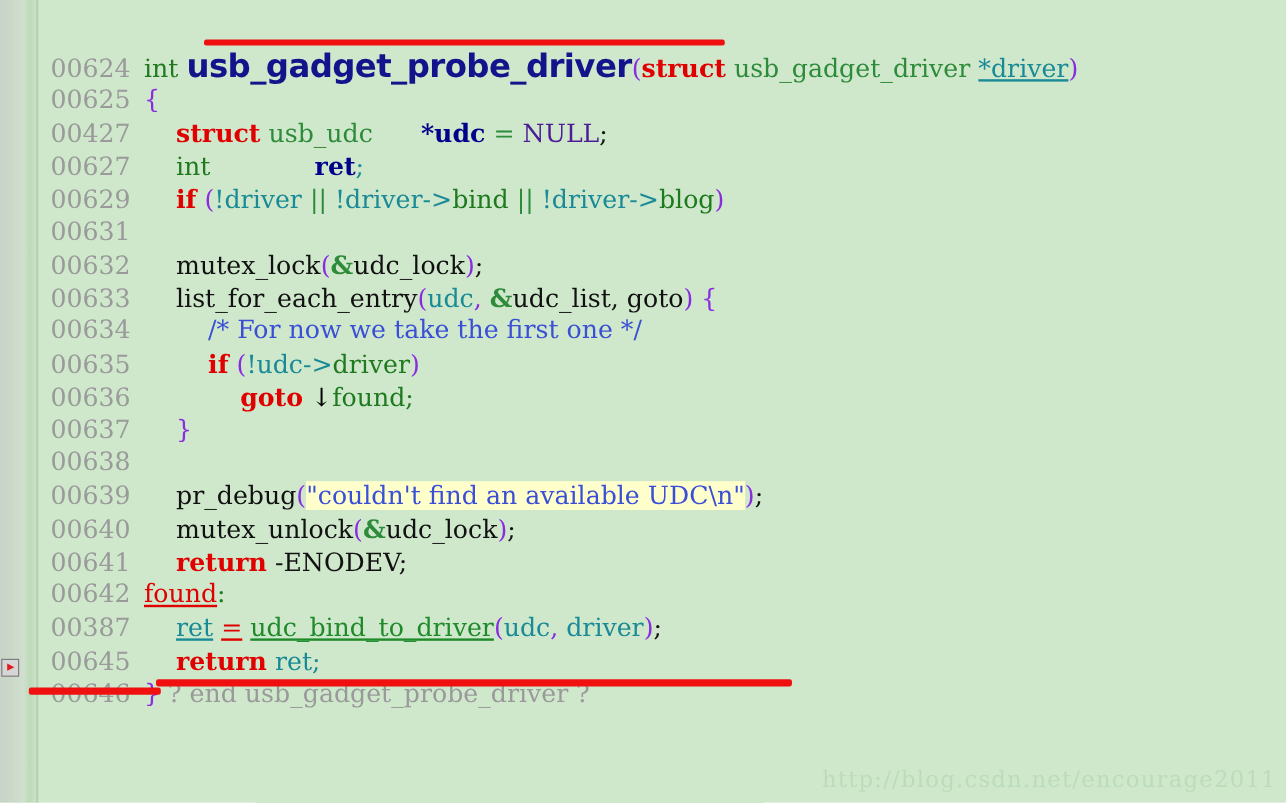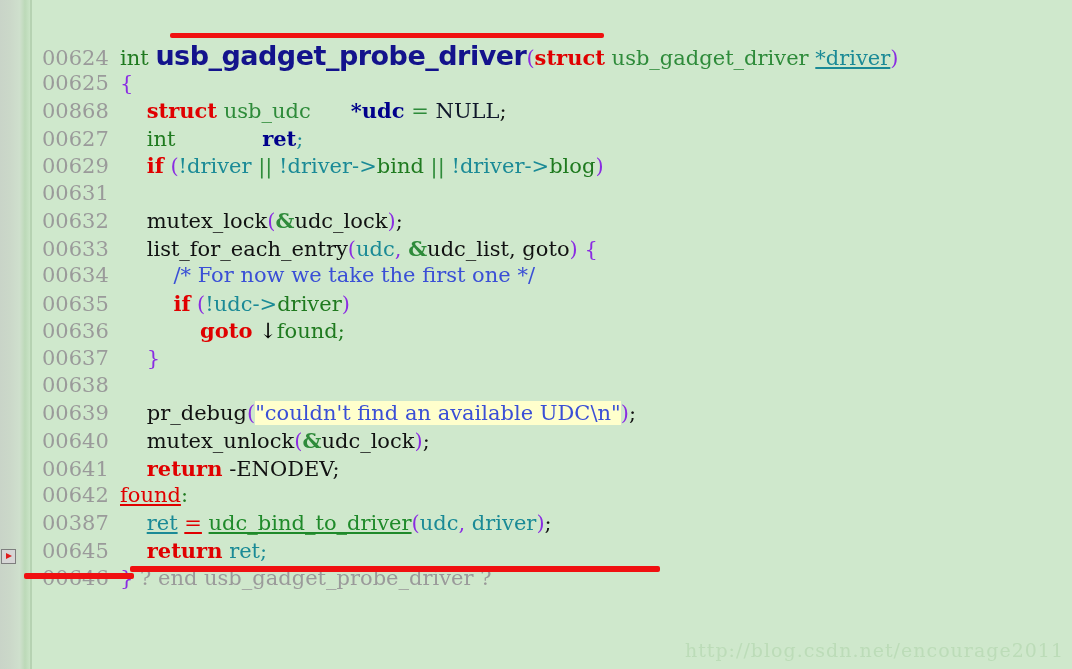--- a/index.html
+++ b/index.html
@@ -55,21 +55,21 @@
   .src {
     font-family: "DejaVu Serif", serif;
     font-size: 21px;
   }
   
   .kw      { color: #e00000; font-weight: bold; }
   .kw2     { color: #e00000; }
   .typ     { color: #2e8b3a; }
   .typ2    { color: #1f7a1f; }
   .var     { color: #00008b; font-weight: bold; }
-  .num     { color: #0f172a; }
+  .num     { color: #4c1d95; }
   .op      { color: #2e8b3a; }
   .opr     { color: #e00000; }
   .paren   { color: #8a2be2; }
   .cmt     { color: #3a4fd6; }
   .str     { color: #3a4fd6; background: #ffffcc; }
   .teal    { color: #1a8a96; }
   .grnb    { color: #1f8a2a; font-weight: normal; }
   .amp     { color: #2e8b3a; font-weight: bold; }
   .blk     { color: #111111; }
   .ul      { text-decoration: underline; }
@@ -129,21 +129,21 @@
   <div id="marker-icon">
     <span class="tri"></span>
   </div>
 
   <div id="code">
 
     <div class="line"><span class="lnum">00624</span><span class="src"><span class="typ2">int</span> <span class="bigname">usb_gadget_probe_driver</span><span class="paren">(</span><span class="kw">struct</span> <span class="typ">usb_gadget_driver</span> <span class="teal ul">*driver</span><span class="paren">)</span></span></div>
 
     <div class="line"><span class="lnum">00625</span><span class="src"><span class="paren">{</span></span></div>
 
-    <div class="line"><span class="lnum">00868</span><span class="src">    <span class="kw">struct</span> <span class="typ">usb_udc</span>      <span class="var">*udc</span> <span class="op">=</span> <span class="num">NULL</span><span class="blk">;</span></span></div>
+    <div class="line"><span class="lnum">00427</span><span class="src">    <span class="kw">struct</span> <span class="typ">usb_udc</span>      <span class="var">*udc</span> <span class="op">=</span> <span class="num">NULL</span><span class="blk">;</span></span></div>
 
     <div class="line"><span class="lnum">00627</span><span class="src">    <span class="typ2">int</span>             <span class="var">ret</span><span class="teal">;</span></span></div>
 
 
     <div class="line"><span class="lnum">00629</span><span class="src">    <span class="kw">if</span> <span class="paren">(</span><span class="teal">!driver</span> <span class="op">||</span> <span class="teal">!driver-&gt;</span><span class="typ2">bind</span> <span class="op">||</span> <span class="teal">!driver-&gt;</span><span class="typ2">blog</span><span class="paren">)</span></span></div>
 
 
     <div class="line"><span class="lnum">00631</span><span class="src"></span></div>
 
     <div class="line"><span class="lnum">00632</span><span class="src">    <span class="blk">mutex_lock</span><span class="paren">(</span><span class="amp">&amp;</span><span class="blk">udc_lock</span><span class="paren">)</span><span class="blk">;</span></span></div>

